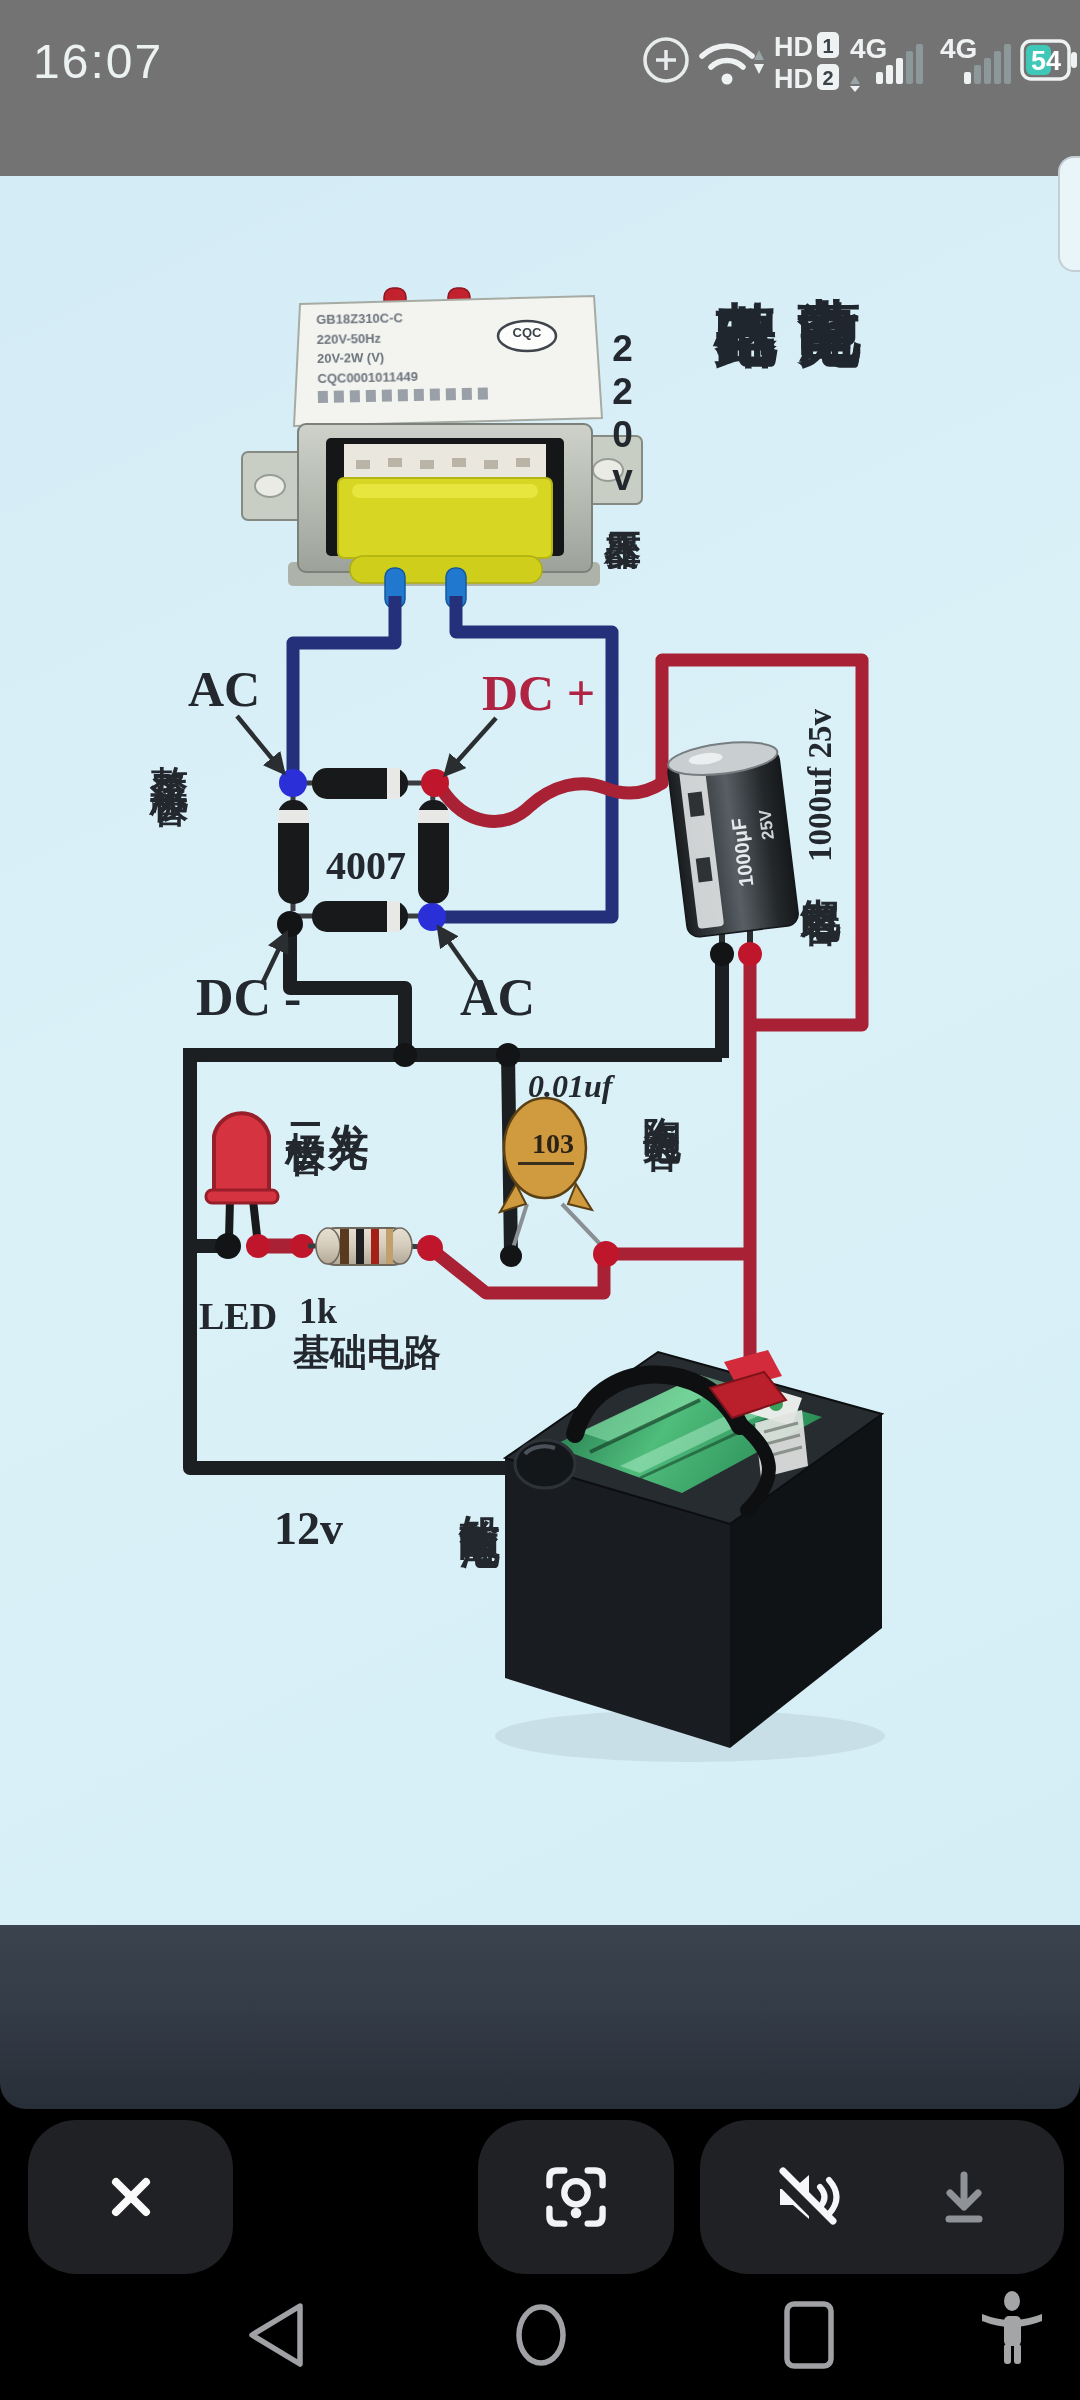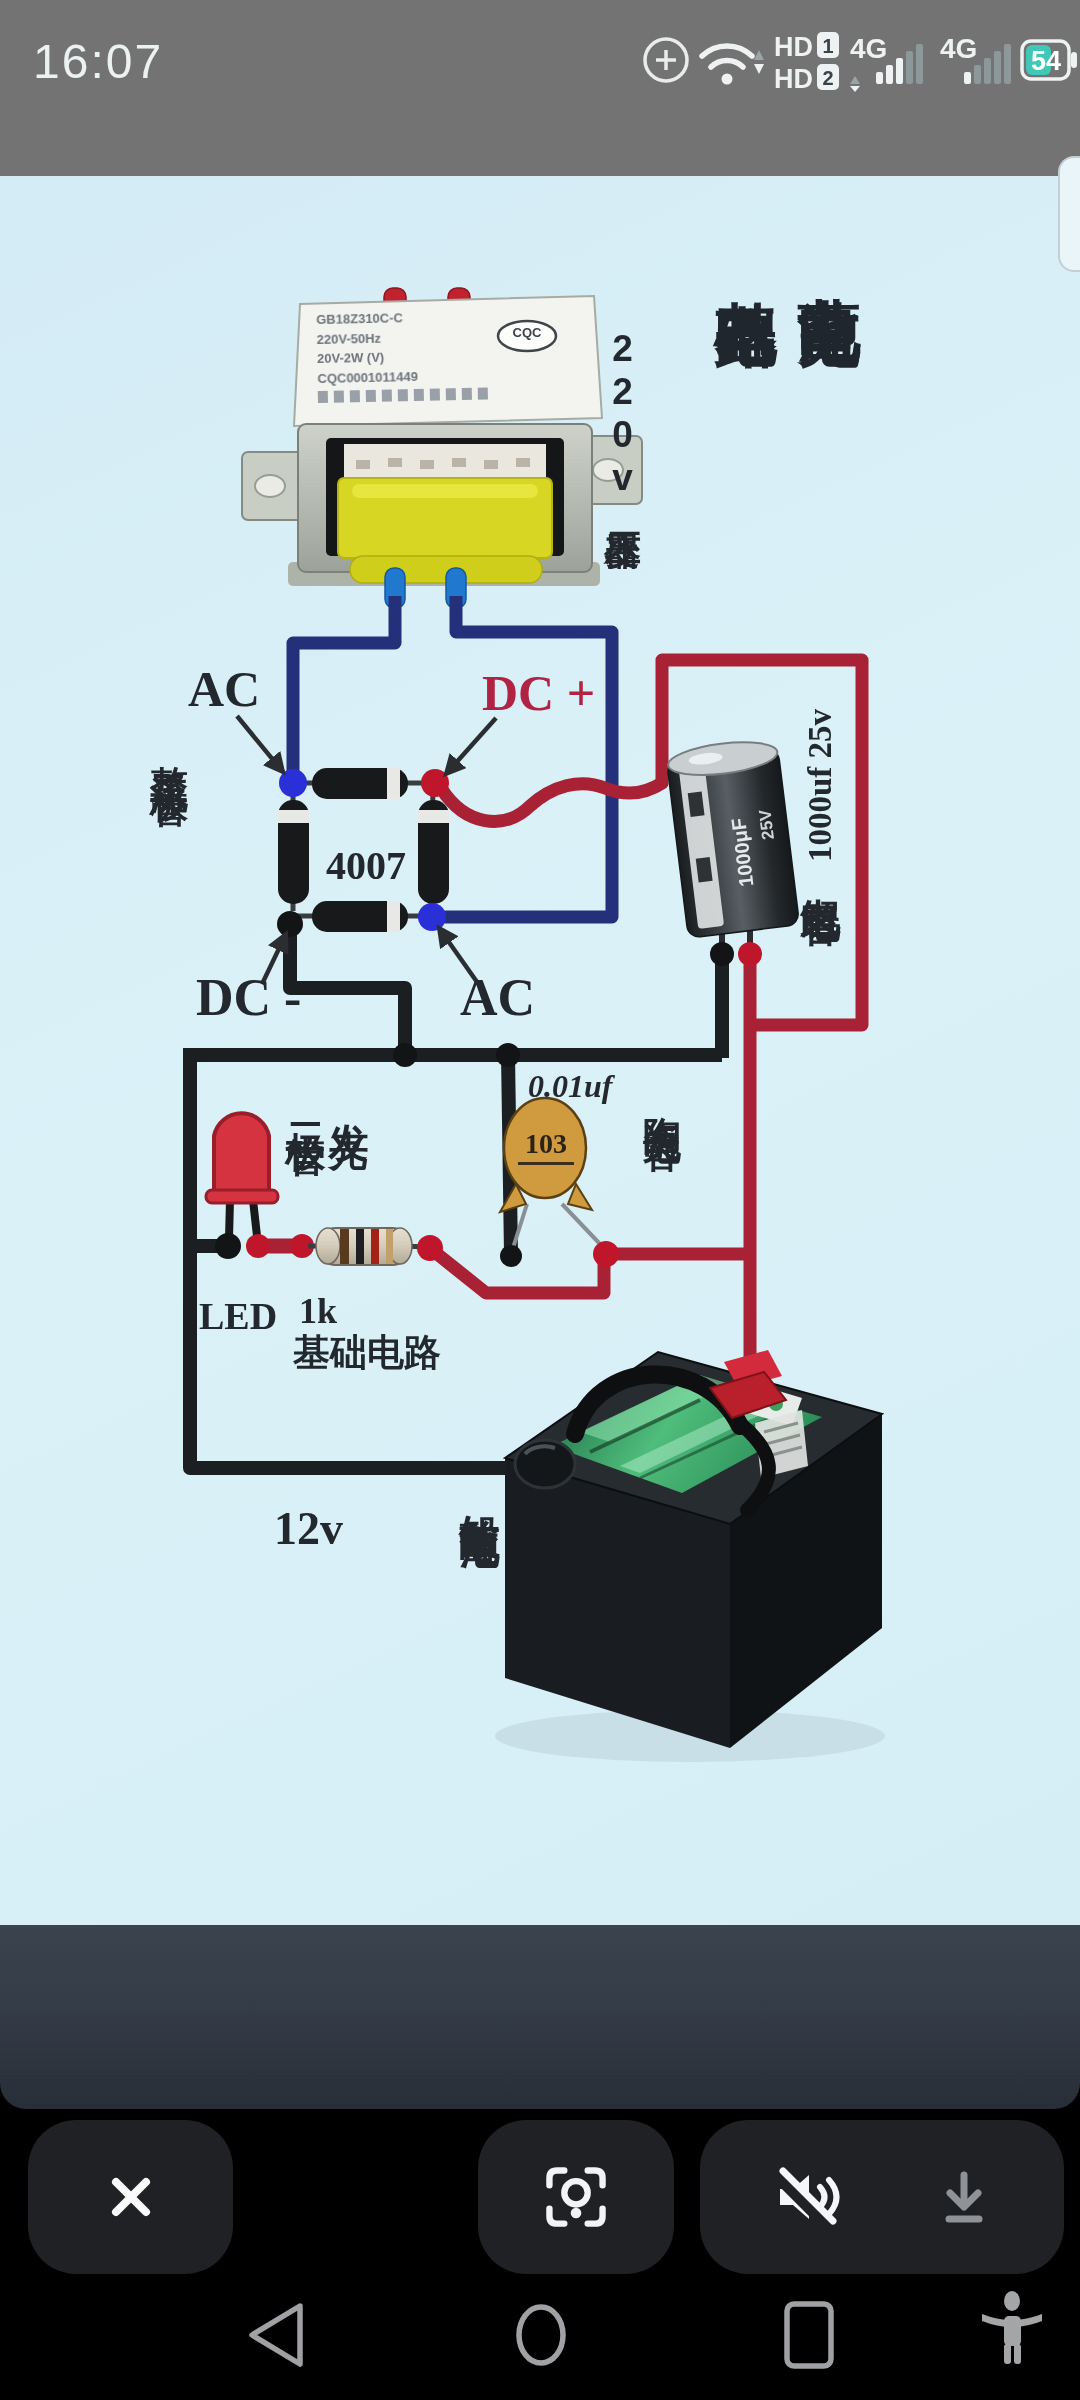--- a/index.html
+++ b/index.html
@@ -303,21 +303,21 @@
     <div class="t serif" style="left:460px;top:792px;font-size:52px;">AC</div>
 
     <div class="t serif" style="left:802px;top:686px;font-size:33px;transform:rotate(-90deg);transform-origin:top left;">1000uf 25v</div>
     <div class="t vtext hei" style="left:794px;top:690px;font-size:40px;letter-spacing:2px;">电解电容</div>
 
     <div class="t vtext hei" style="left:322px;top:916px;font-size:40px;letter-spacing:6px;">发光</div>
     <div class="t vtext hei" style="left:279px;top:918px;font-size:40px;letter-spacing:6px;">二极管</div>
     <div class="t serif" style="left:199px;top:1118px;font-size:38px;">LED</div>
 
     <div class="t serif" style="left:528px;top:892px;font-size:32px;font-style:italic;">0.01uf</div>
-    <div class="t serif" style="left:518px;top:952px;width:56px;text-align:center;font-size:28px;color:#2b2218;border-bottom:3px solid #3a2f1c;padding-bottom:2px;">103</div>
+    <div class="t serif" style="left:518px;top:952px;width:56px;text-align:right;font-size:28px;color:#2b2218;border-bottom:3px solid #3a2f1c;padding-bottom:2px;">103</div>
     <div class="t vtext hei" style="left:636px;top:910px;font-size:38px;letter-spacing:5px;">陶瓷电容</div>
 
     <div class="t serif" style="left:299px;top:1114px;font-size:36px;">1k</div>
     <div class="t hei" style="left:293px;top:1152px;font-size:37px;">基础电路</div>
 
     <div class="t serif" style="left:274px;top:1326px;font-size:46px;">12v</div>
     <div class="t vtext hei" style="left:453px;top:1308px;font-size:40px;letter-spacing:3px;">铅酸蓄电池</div>
 
   </div>
 

